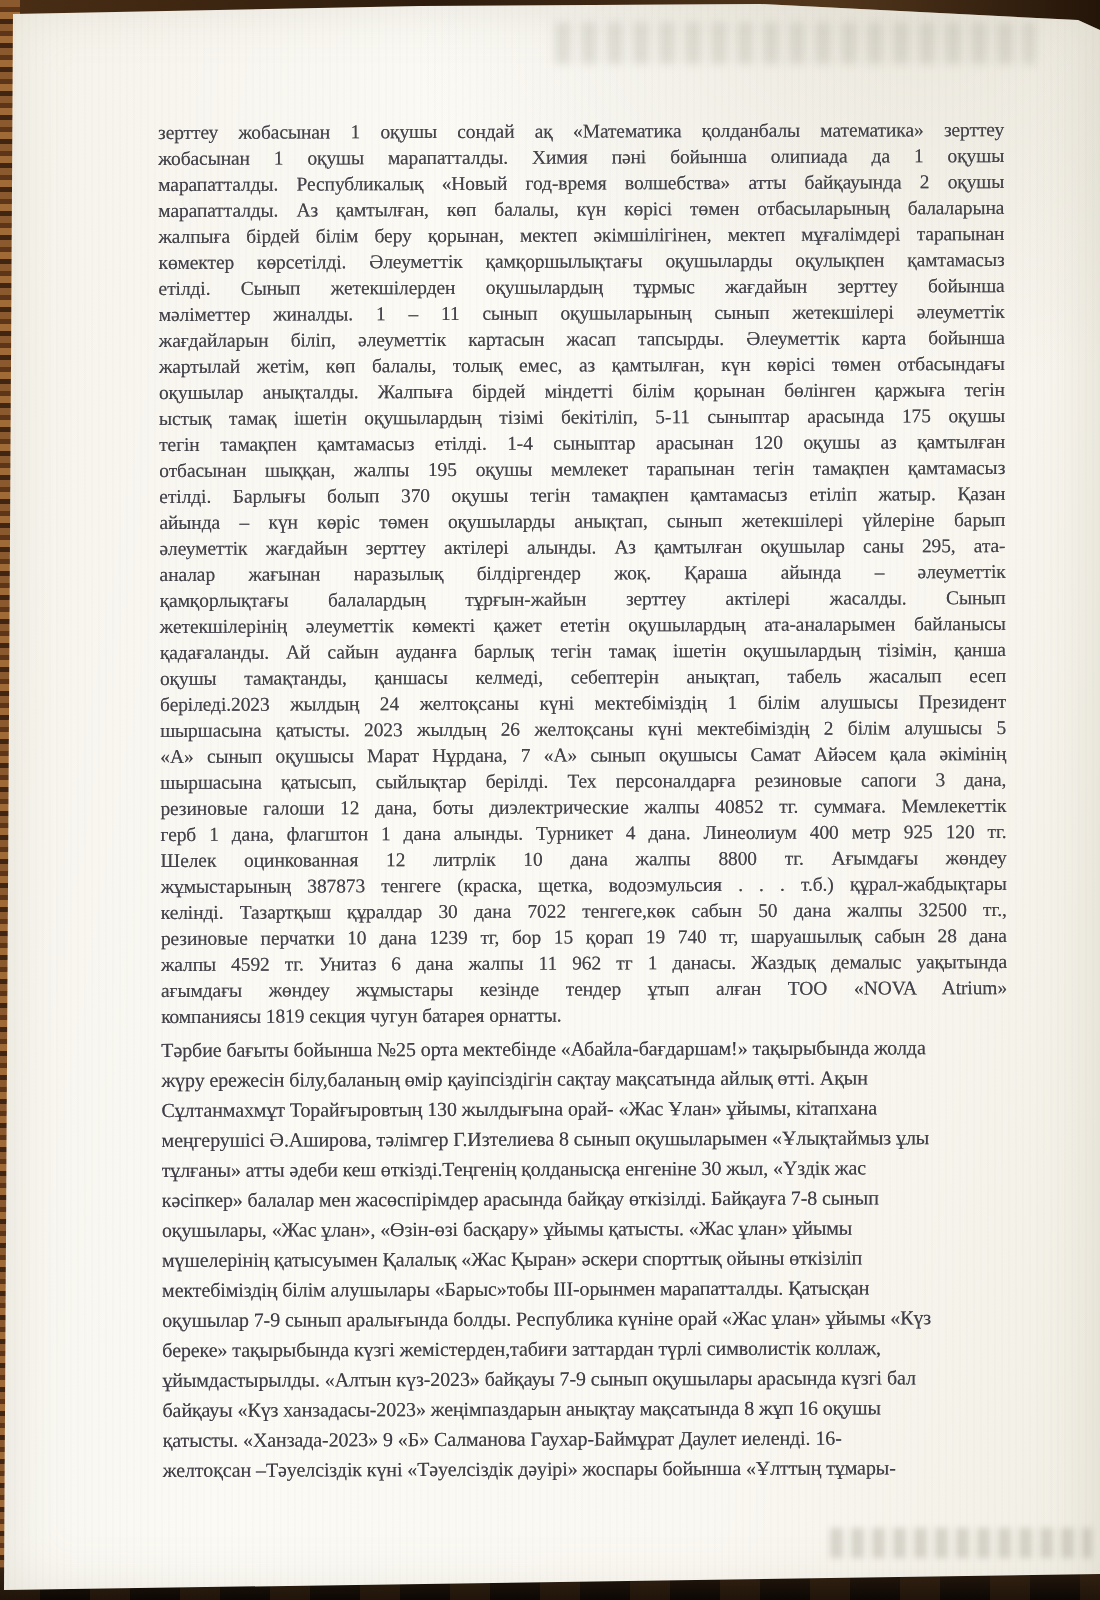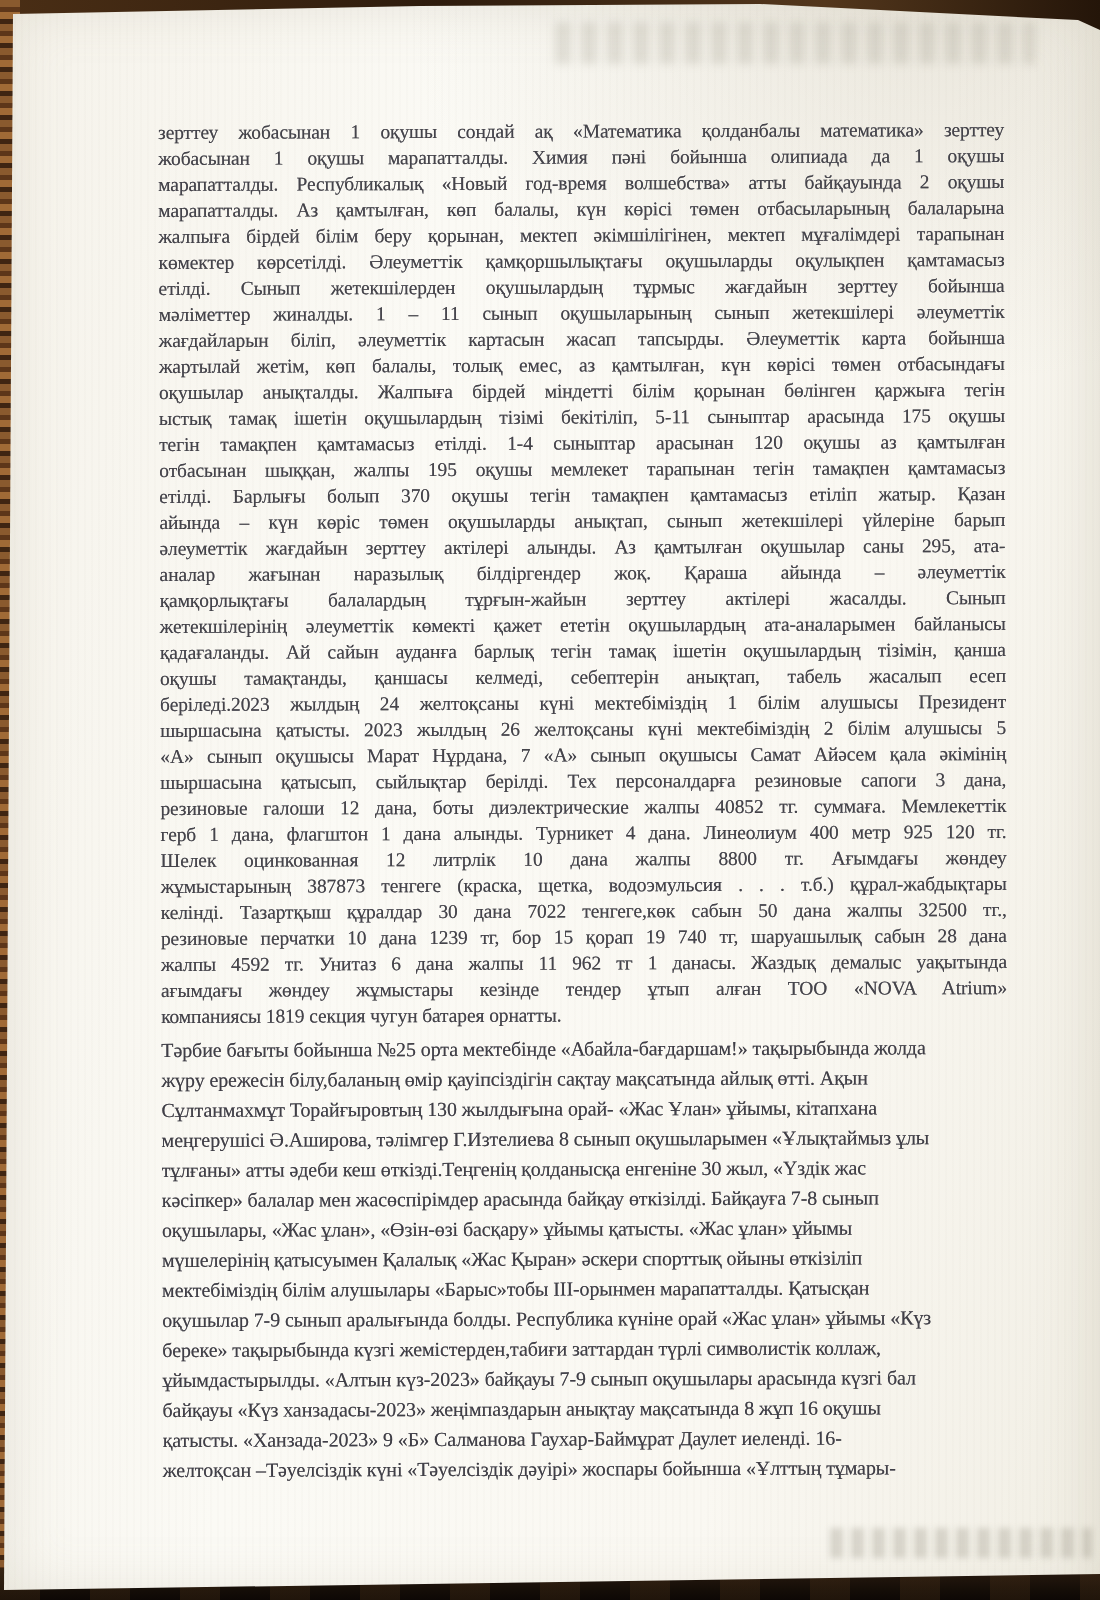--- a/index.html
+++ b/index.html
@@ -40,21 +40,20 @@
   
   .paper {
     position: absolute; inset: 0;
     clip-path: polygon(13px 14px, 420px 6px, 760px 4px, 1078px 20px,
                        1100px 30px, 1100px 1574px, 560px 1582px, 4px 1590px);
     background:
       repeating-linear-gradient(90deg, rgba(120,110,90,0.02) 0 2px, rgba(0,0,0,0) 2px 7px),
       radial-gradient(120% 60% at 85% 0%, rgba(205,198,180,0.35) 0%, rgba(0,0,0,0) 40%),
       linear-gradient(100deg, #f5f2ea 0%, #fbfaf5 35%, #faf8f2 70%, #f1eee4 100%);
     box-shadow: inset 0 0 60px rgba(160,150,125,0.25);
-    border-radius: 20px;
   }
   
   .ghost-top {
     position: absolute; left: 555px; top: 22px; width: 480px; height: 42px;
     background: repeating-linear-gradient(90deg,
         rgba(140,135,118,0.38) 0 16px, rgba(0,0,0,0) 16px 26px);
     filter: blur(5px);
     opacity: .55;
   }
   

